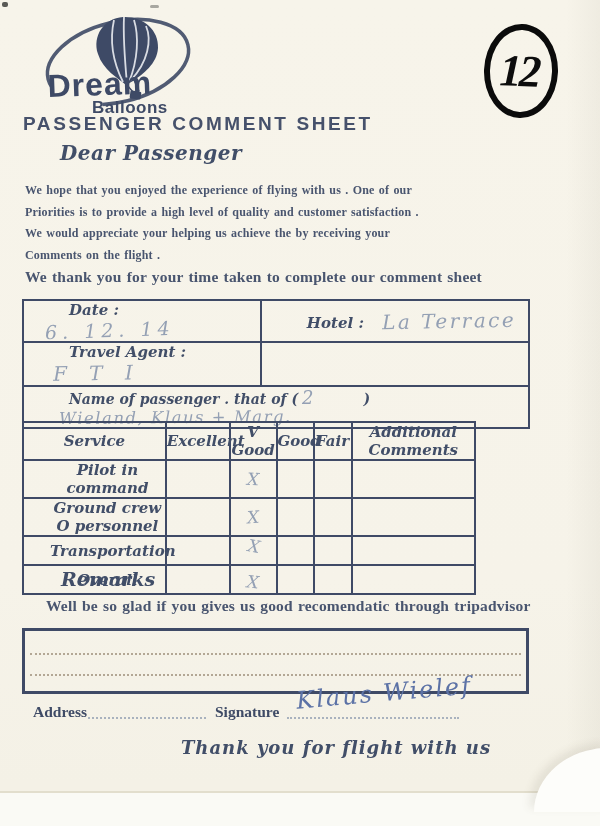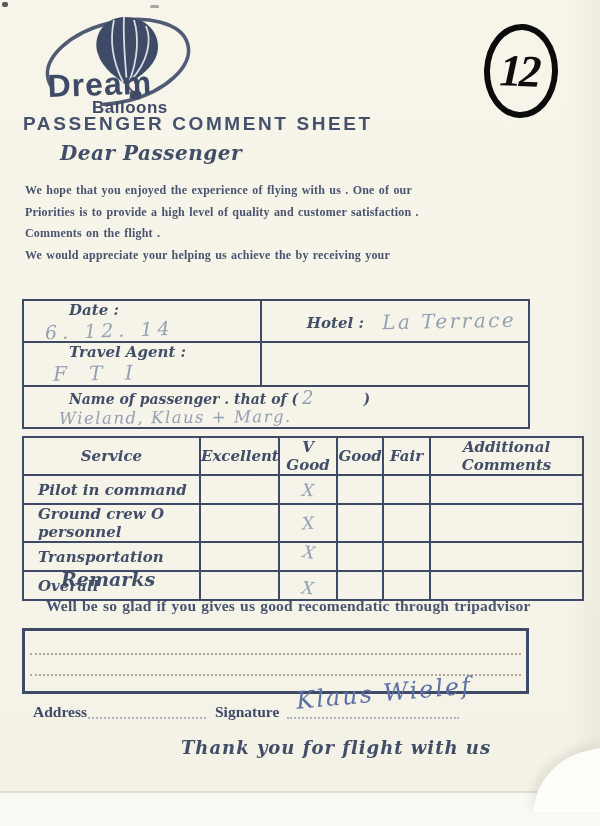--- a/index.html
+++ b/index.html
@@ -54,26 +54,26 @@
   .hw-hotel { font-size:20px; letter-spacing:2.5px; margin-left:14px;
     display:inline-block; transform:rotate(-1deg); }
   .hw-agent { font-size:20px; letter-spacing:8px; margin-left:20px;
     display:inline-block; transform:rotate(-1deg); }
   .lbl-pass { font-size:14px; }
   .hw-party { font-size:18px; margin:0 14px 0 4px; }
   .hw-name { font-size:16.5px; letter-spacing:1.5px; margin-left:26px;
     display:inline-block; transform:rotate(-0.5deg); }
 
   
-  .rating-table { position:absolute; left:22px; top:436px; width:562px;
+  .rating-table { position:absolute; left:22px; top:421px; width:454px;
     border-collapse:collapse; table-layout:fixed; }
   .rating-table th, .rating-table td { border:2px solid #3f4a66; padding:0; }
   .rating-table th { height:25px; font-size:15px; font-weight:bold; text-align:center; }
   .rating-table td { height:27px; }
-  .rating-table td.svc { padding-left:14px; font-size:15px; text-align:left; }
+  .rating-table td.svc { padding-left:26px; font-size:15px; text-align:center; }
   .rating-table td.mk { text-align:center; }
   .mark { font-size:17px; display:inline-block; }
   .rt-row-1 .mark { transform:rotate(3deg); }
   .rt-row-2 .mark { transform:rotate(-4deg); }
   .rt-row-3 .mark { transform:rotate(10deg) translateY(-5px); }
   .rt-row-4 .mark { transform:rotate(6deg) translateY(2px); }
 
   .remarks-h { position:absolute; left:25px; top:568px; font-size:19px; }
   .remarks-text { position:absolute; left:46px; top:597px; font-weight:bold;
     font-size:15.5px; color:#49556f; letter-spacing:0.2px; word-spacing:1px; }
@@ -122,24 +122,25 @@
     <span>12</span>
   </div>
 
   <div class="title">PASSENGER COMMENT SHEET</div>
 
   <div class="salutation script">Dear Passenger</div>
 
   <div class="intro">
     <div>We hope that you enjoyed the experience of flying with us . One of our</div>
     <div>Priorities is to provide a high level of quality and customer satisfaction .</div>
+    <div>We would appreciate your helping us achieve the by receiving your</div>
     <div>Comments on the flight .</div>
-    <div>We would appreciate your helping us achieve the by receiving your</div>
-  </div>
-
+  </div>
+
+  <div class="thanks">We thank you for your time taken to complete our comment sheet</div>
 
   <table class="info-table">
     <colgroup>
         <col style="width:47%">
         <col style="width:53%">
       </colgroup>
     <tbody>
         <tr class="r1">
       <td>
         <span class="script lbl">Date :</span>

